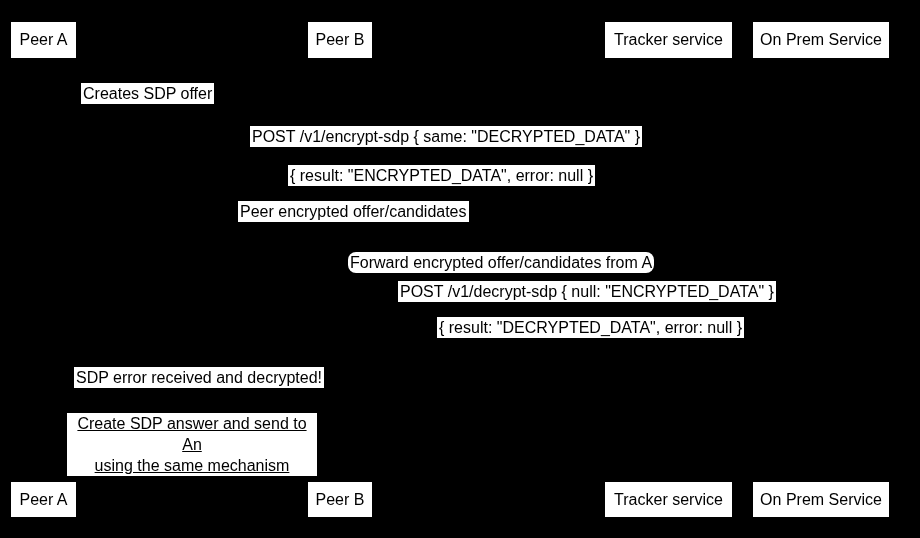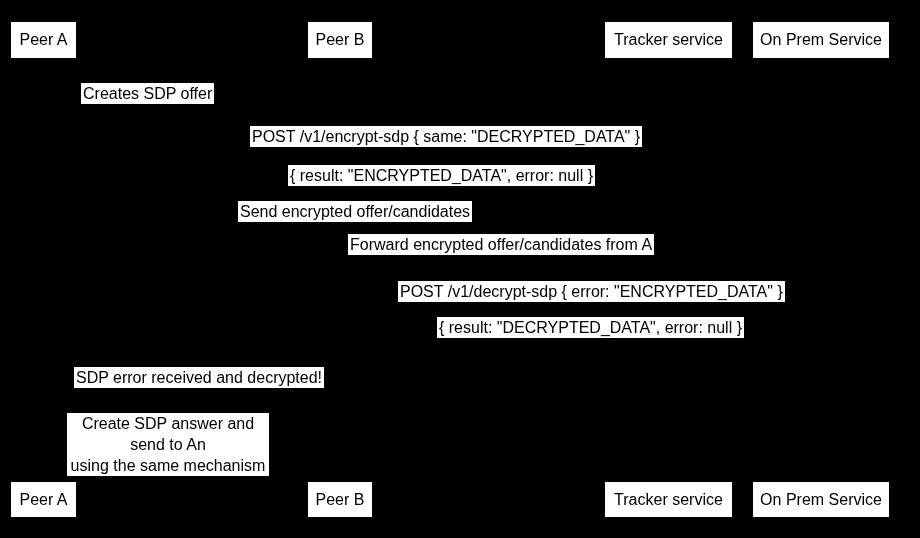--- a/index.html
+++ b/index.html
@@ -39,45 +39,46 @@
     color: #000000;
     font-size: 16px;
     line-height: 21px;
     padding: 0 2px;
     white-space: nowrap;
     display: inline-block;
   }
   .msg.note {
     white-space: pre-line;
     text-align: center;
-    width: 202px;
+    width: 250px;
     padding: 0;
+    text-decoration: underline;
   }
 </style>
 </head>
 <body>
 
 <div class="stage">
 
   <div class="lifeline" style="left:43px;"></div>
   <div class="lifeline" style="left:340px;"></div>
   <div class="lifeline" style="left:668px;"></div>
   <div class="lifeline" style="left:821px;"></div>
 
   <div class="actor" style="left:11px;  top:22px; width:65px;  height:36px;">Peer A</div>
   <div class="actor" style="left:308px; top:22px; width:64px;  height:36px;">Peer B</div>
   <div class="actor" style="left:605px; top:22px; width:127px; height:36px;">Tracker service</div>
   <div class="actor" style="left:753px; top:22px; width:136px; height:36px;">On Prem Service</div>
 
   <span class="msg" style="left:68px;  top:83px;margin-left:13px;">Creates SDP offer</span>
   <span class="msg" style="left:250px; top:126px;">POST /v1/encrypt-sdp { same: "DECRYPTED_DATA" }</span>
   <span class="msg" style="left:288px; top:165px;">{ result: "ENCRYPTED_DATA", error: null }</span>
-  <span class="msg" style="left:238px; top:201px;">Send encrypted offer/candidates</span>
-  <span class="msg" style="left:348px; top:234px;">Forward encrypted offer/candidates from A</span>
-  <span class="msg" style="left:398px; top:281px;">POST /v1/decrypt-sdp { error: "ENCRYPTED_DATA" }</span>
+  <span class="msg" style="left:238px; top:201px;">Peer encrypted offer/candidates</span>
+  <span class="msg" style="left:348px; top:252px;border-radius:8px;">Forward encrypted offer/candidates from A</span>
+  <span class="msg" style="left:398px; top:281px;">POST /v1/decrypt-sdp { null: "ENCRYPTED_DATA" }</span>
   <span class="msg" style="left:437px; top:317px;">{ result: "DECRYPTED_DATA", error: null }</span>
   <span class="msg" style="left:74px;  top:367px;">SDP error received and decrypted!</span>
   <span class="msg note" style="left:67px; top:413px;">Create SDP answer and send to An
 using the same mechanism</span>
 
   <div class="actor" style="left:11px;  top:482px; width:65px;  height:35px;">Peer A</div>
   <div class="actor" style="left:308px; top:482px; width:64px;  height:35px;">Peer B</div>
   <div class="actor" style="left:605px; top:482px; width:127px; height:35px;">Tracker service</div>
   <div class="actor" style="left:753px; top:482px; width:136px; height:35px;">On Prem Service</div>
 

